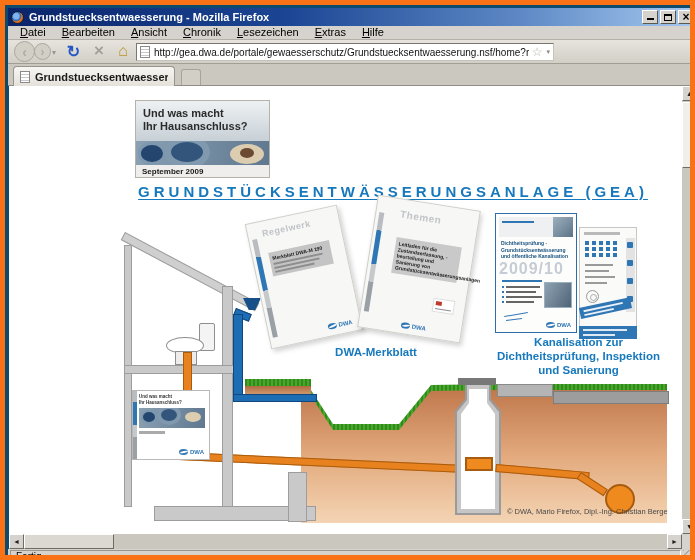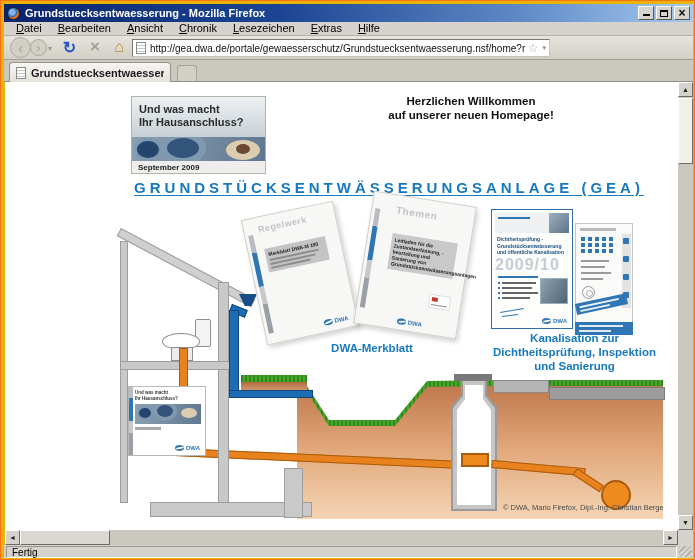--- a/index.html
+++ b/index.html
@@ -1,17 +1,17 @@
 <!DOCTYPE html>
 <html><head>
 <meta charset="utf-8">
 <style>
   html,body{margin:0;padding:0;background:#fff;font-family:"Liberation Sans",sans-serif;}
   *{box-sizing:border-box;}
-  .window{position:relative;width:695px;height:560px;background:#eab308;border:1px solid #f97316;overflow:hidden;}
+  .window{position:relative;width:695px;height:560px;background:#0c4a6e;border:5px solid #f97316;overflow:hidden;}
   .abs{position:absolute;}
 
   
   .titlebar{position:absolute;left:3px;top:3px;width:689px;height:18px;
     background:linear-gradient(90deg,#0a246a 0%,#1b4593 40%,#5f8ac6 75%,#a6caf0 100%);
     display:flex;align-items:center;padding:0 3px;}
   .ff-icon{width:13px;height:13px;border-radius:50%;
     background:radial-gradient(circle at 38% 38%,#7fb4ee 0 28%,#2a66b8 46%,#e8721a 58%,#b34708 100%);
     border:1px solid #123;flex:0 0 auto;}
   .title-text{color:#fff;font-size:11px;font-weight:bold;margin-left:5px;white-space:nowrap;flex:1;}
@@ -247,24 +247,20 @@
       </div>
       <div class="abs flyer-photo">
         <div class="abs pc1"></div>
         <div class="abs pc2"></div>
         <div class="abs pc3"></div>
         <div class="abs pc3i"></div>
       </div>
       <div class="abs flyer-date">September 2009</div>
     </div>
 
-    <div class="abs welcome">
-      <div>Herzlichen Willkommen</div>
-      <div>auf unserer neuen Homepage!</div>
-    </div>
 
     <div class="abs heading">GRUNDSTÜCKSENTWÄSSERUNGSANLAGE (GEA)</div>
 
     <div class="abs soil-grass"></div>
     <div class="abs soil"></div>
     <div class="abs grass-ledge"></div>
     <div class="abs brown-wedge"></div>
     <div class="abs slabA"></div>
     <div class="abs slabB"></div>
 

